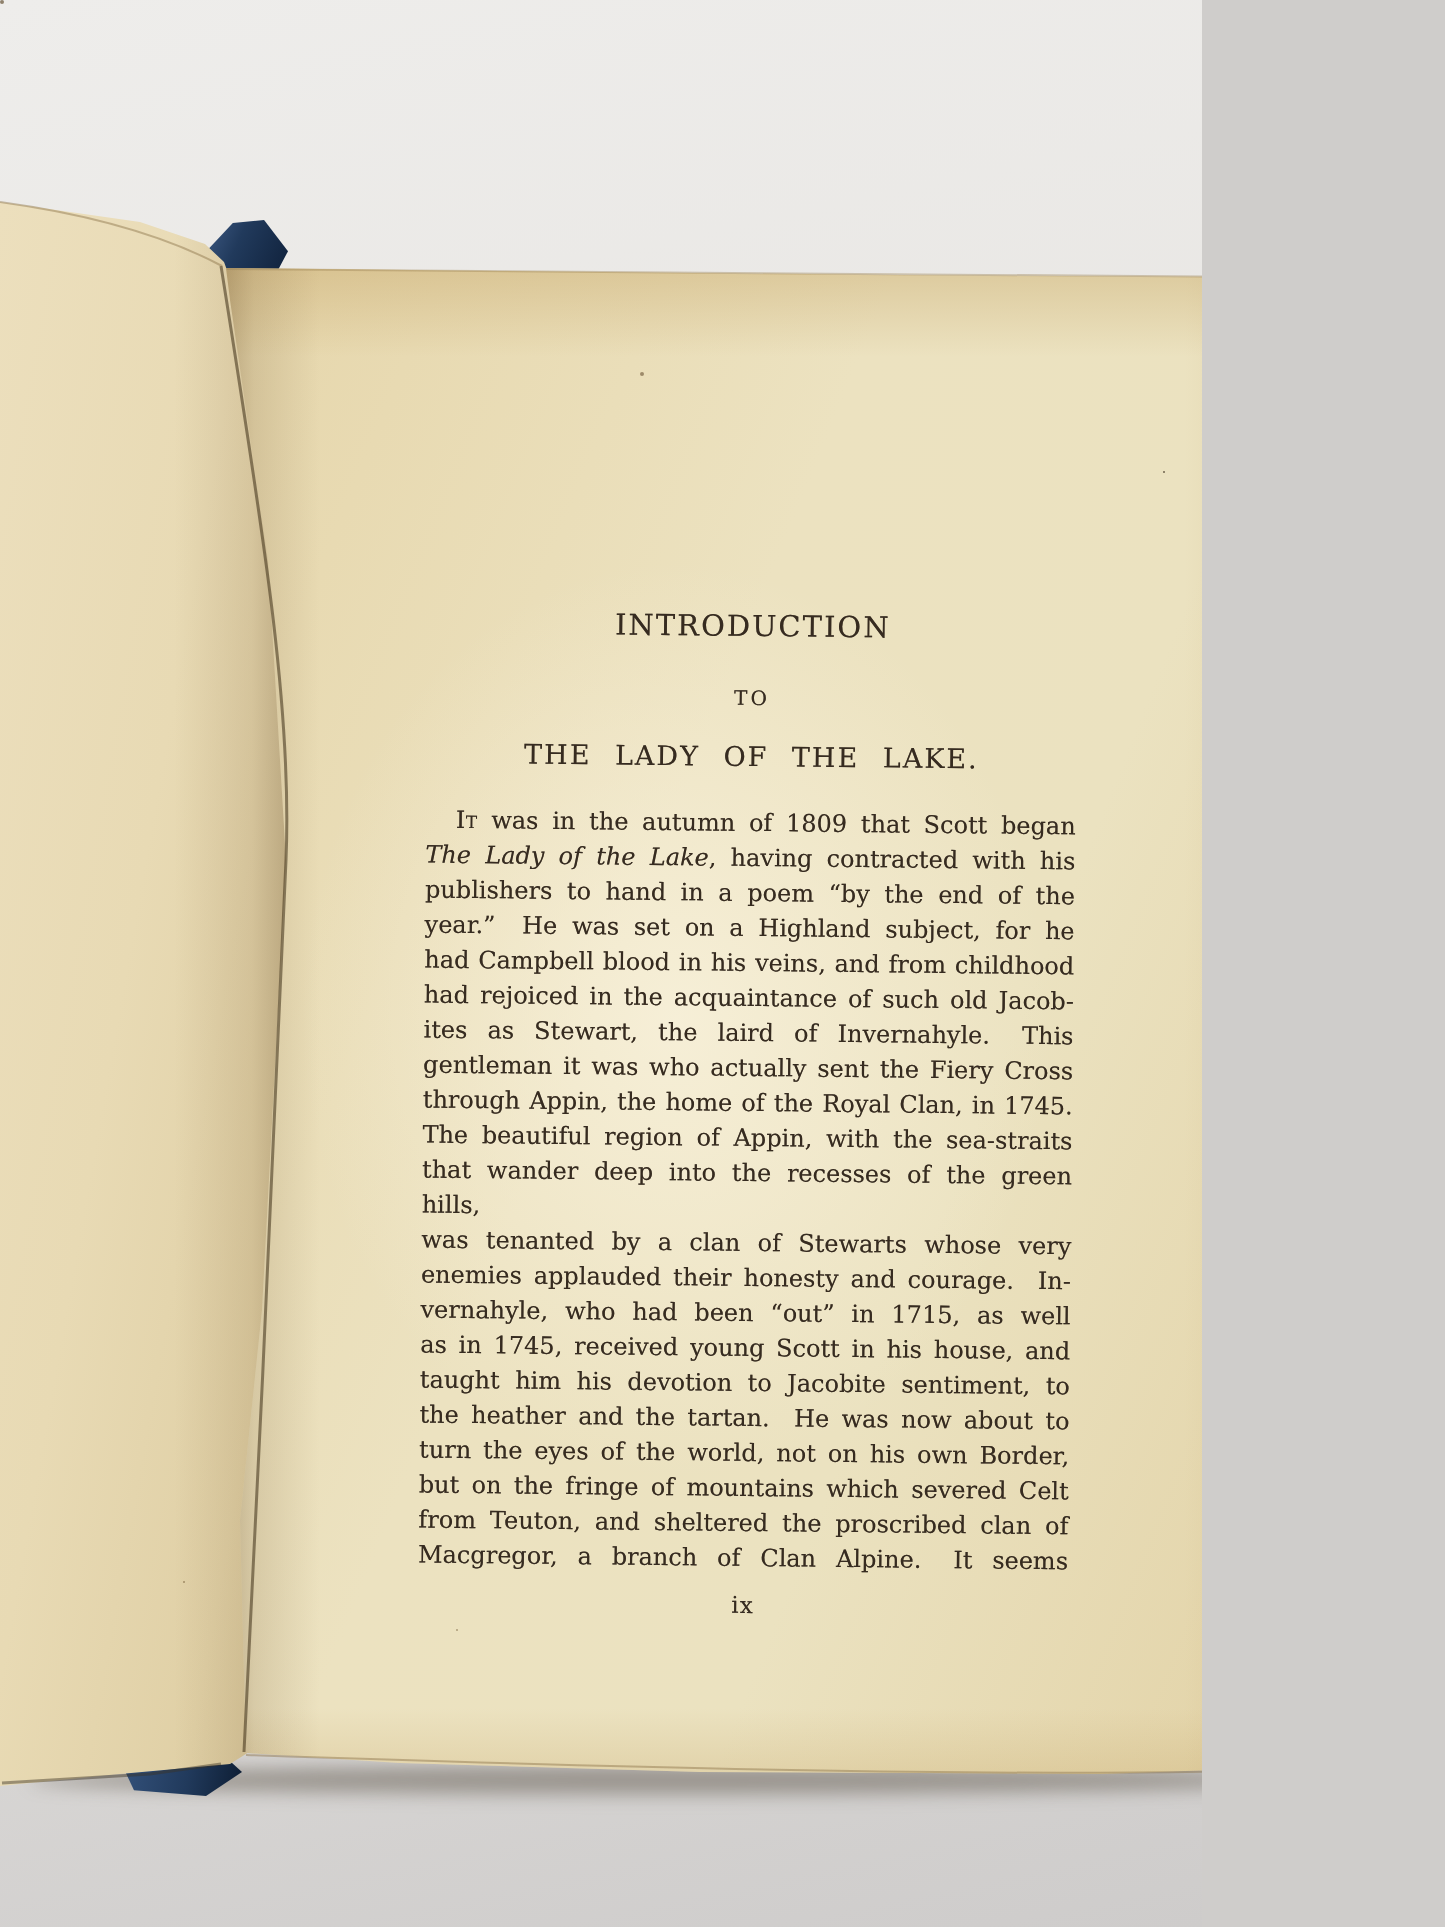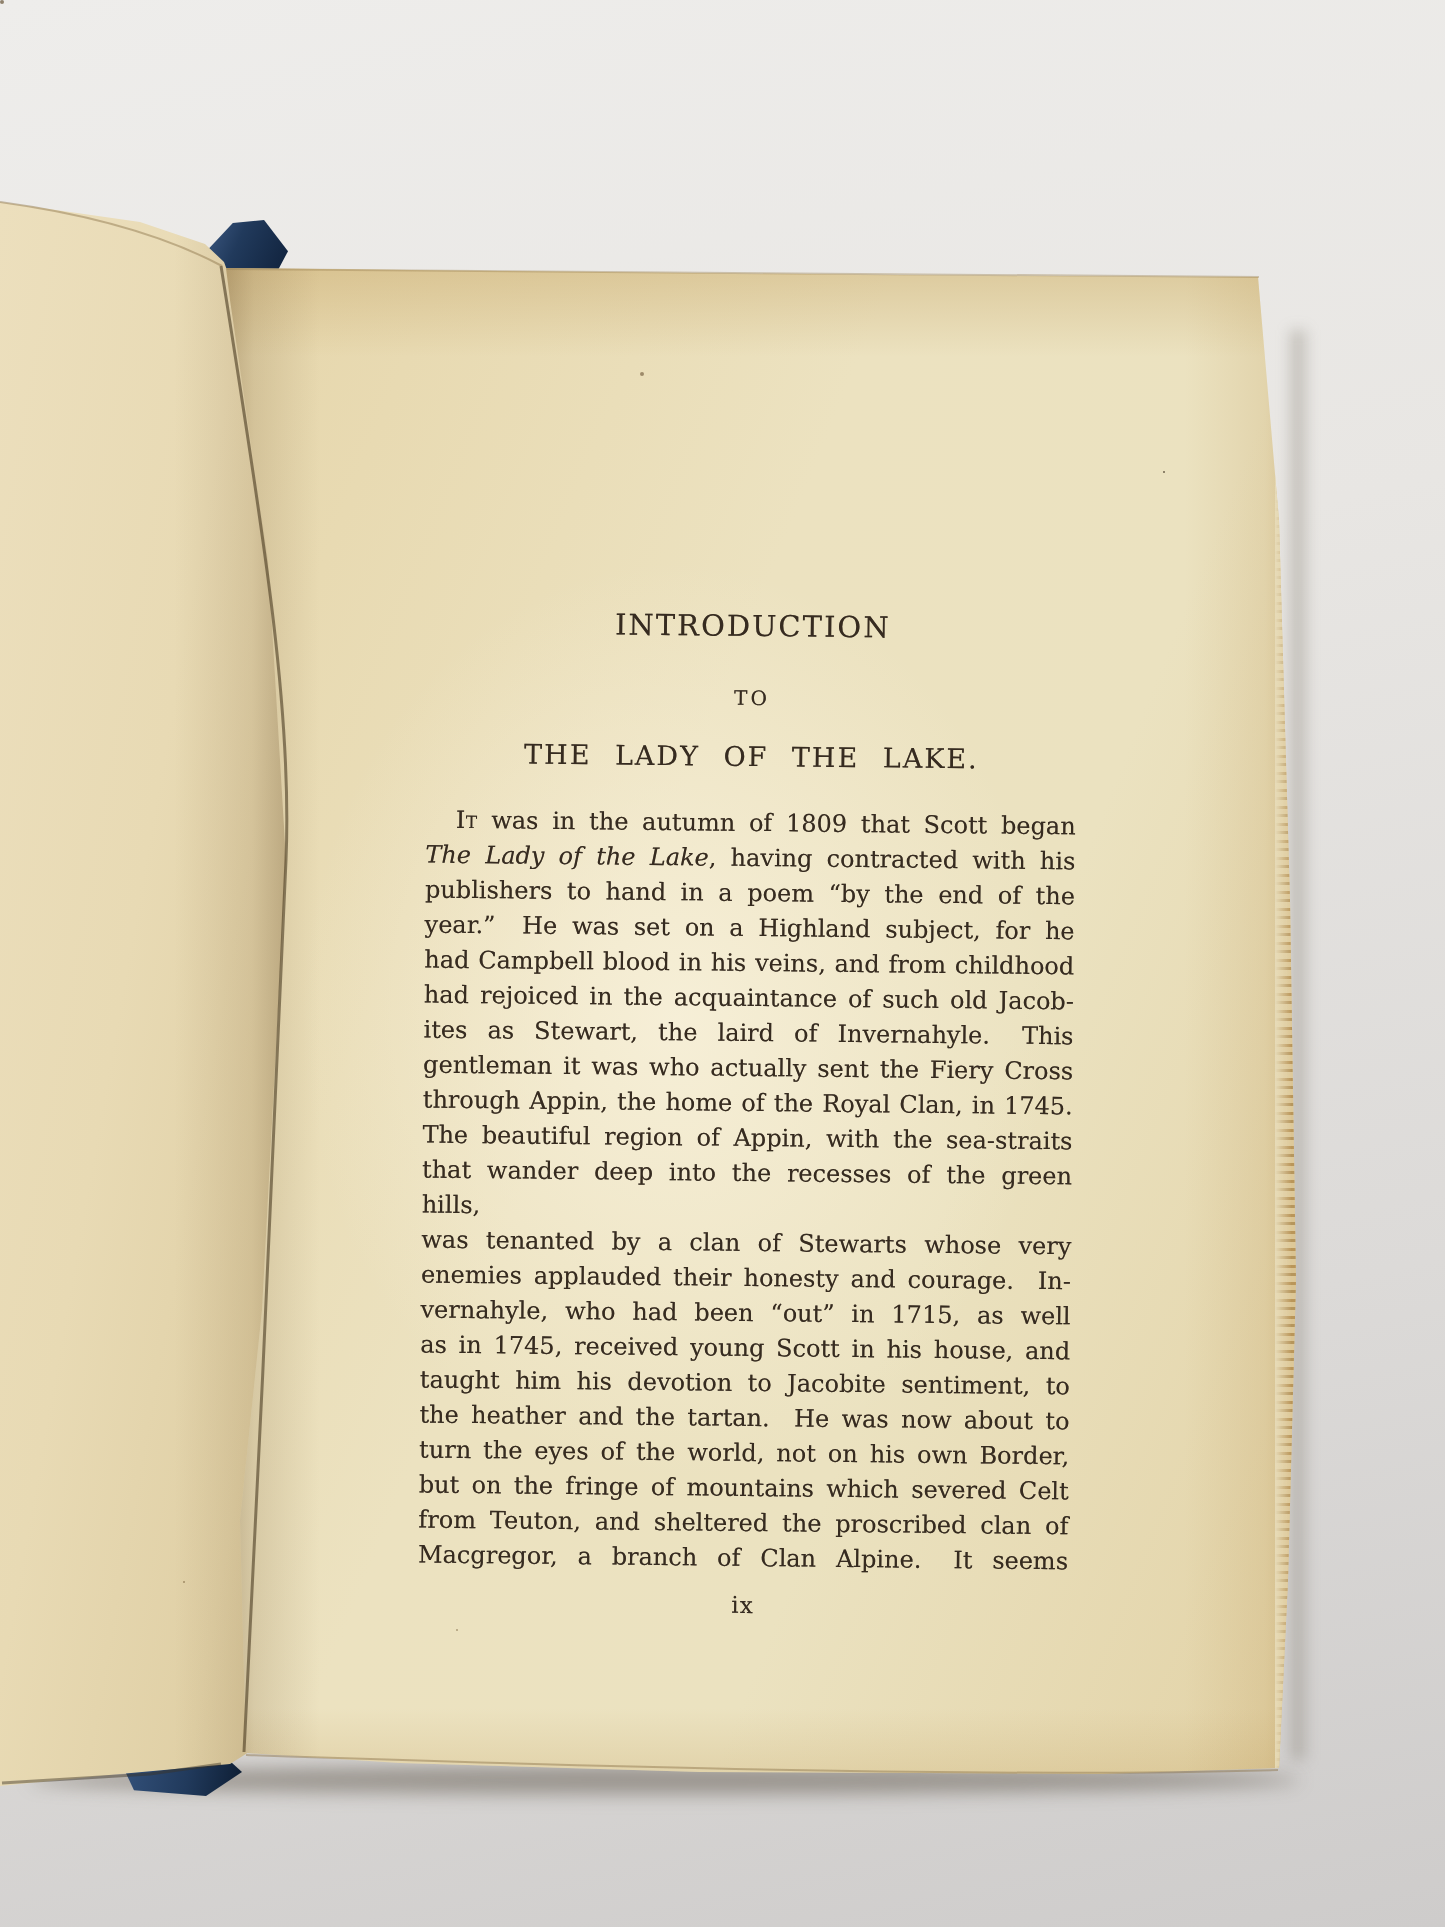--- a/index.html
+++ b/index.html
@@ -1,17 +1,17 @@
 <!DOCTYPE html>
 <html style="--background-gray: #e8e6e3; --page-cream: #ece2c0; --fore-edge-tan: #c9a365; --cover-navy: #213a5c; --ink: #362b20;"><head>
 <meta charset="utf-8">
 <style>
   html,body{margin:0;padding:0;background:#cfcdcb;}
   .photo{
-    position:relative;width:1445px;height:1927px;overflow:hidden;
+    position:relative;width:1202px;height:1927px;overflow:hidden;
     background:linear-gradient(168deg,#eeedeb 0%,var(--background-gray,#e8e6e3) 35%,#dcdad8 70%,#cecccb 100%);
     font-family:"DejaVu Serif","Liberation Serif",serif;
   }
   .shadow-bottom{position:absolute;left:30px;top:1766px;width:1270px;height:28px;
     background:rgba(95,88,75,.5);filter:blur(9px);border-radius:50%;}
   .shadow-right{position:absolute;left:1290px;top:330px;width:16px;height:1430px;
     background:rgba(120,112,98,.30);filter:blur(7px);}
   .cover-top{position:absolute;left:196px;top:220px;width:92px;height:52px;
     background:linear-gradient(115deg,#44618c 0%,var(--cover-navy,#27405f) 45%,#10223c 100%);
     clip-path:polygon(6% 70%,40% 6%,74% 0,100% 60%,88% 100%,18% 100%);}

